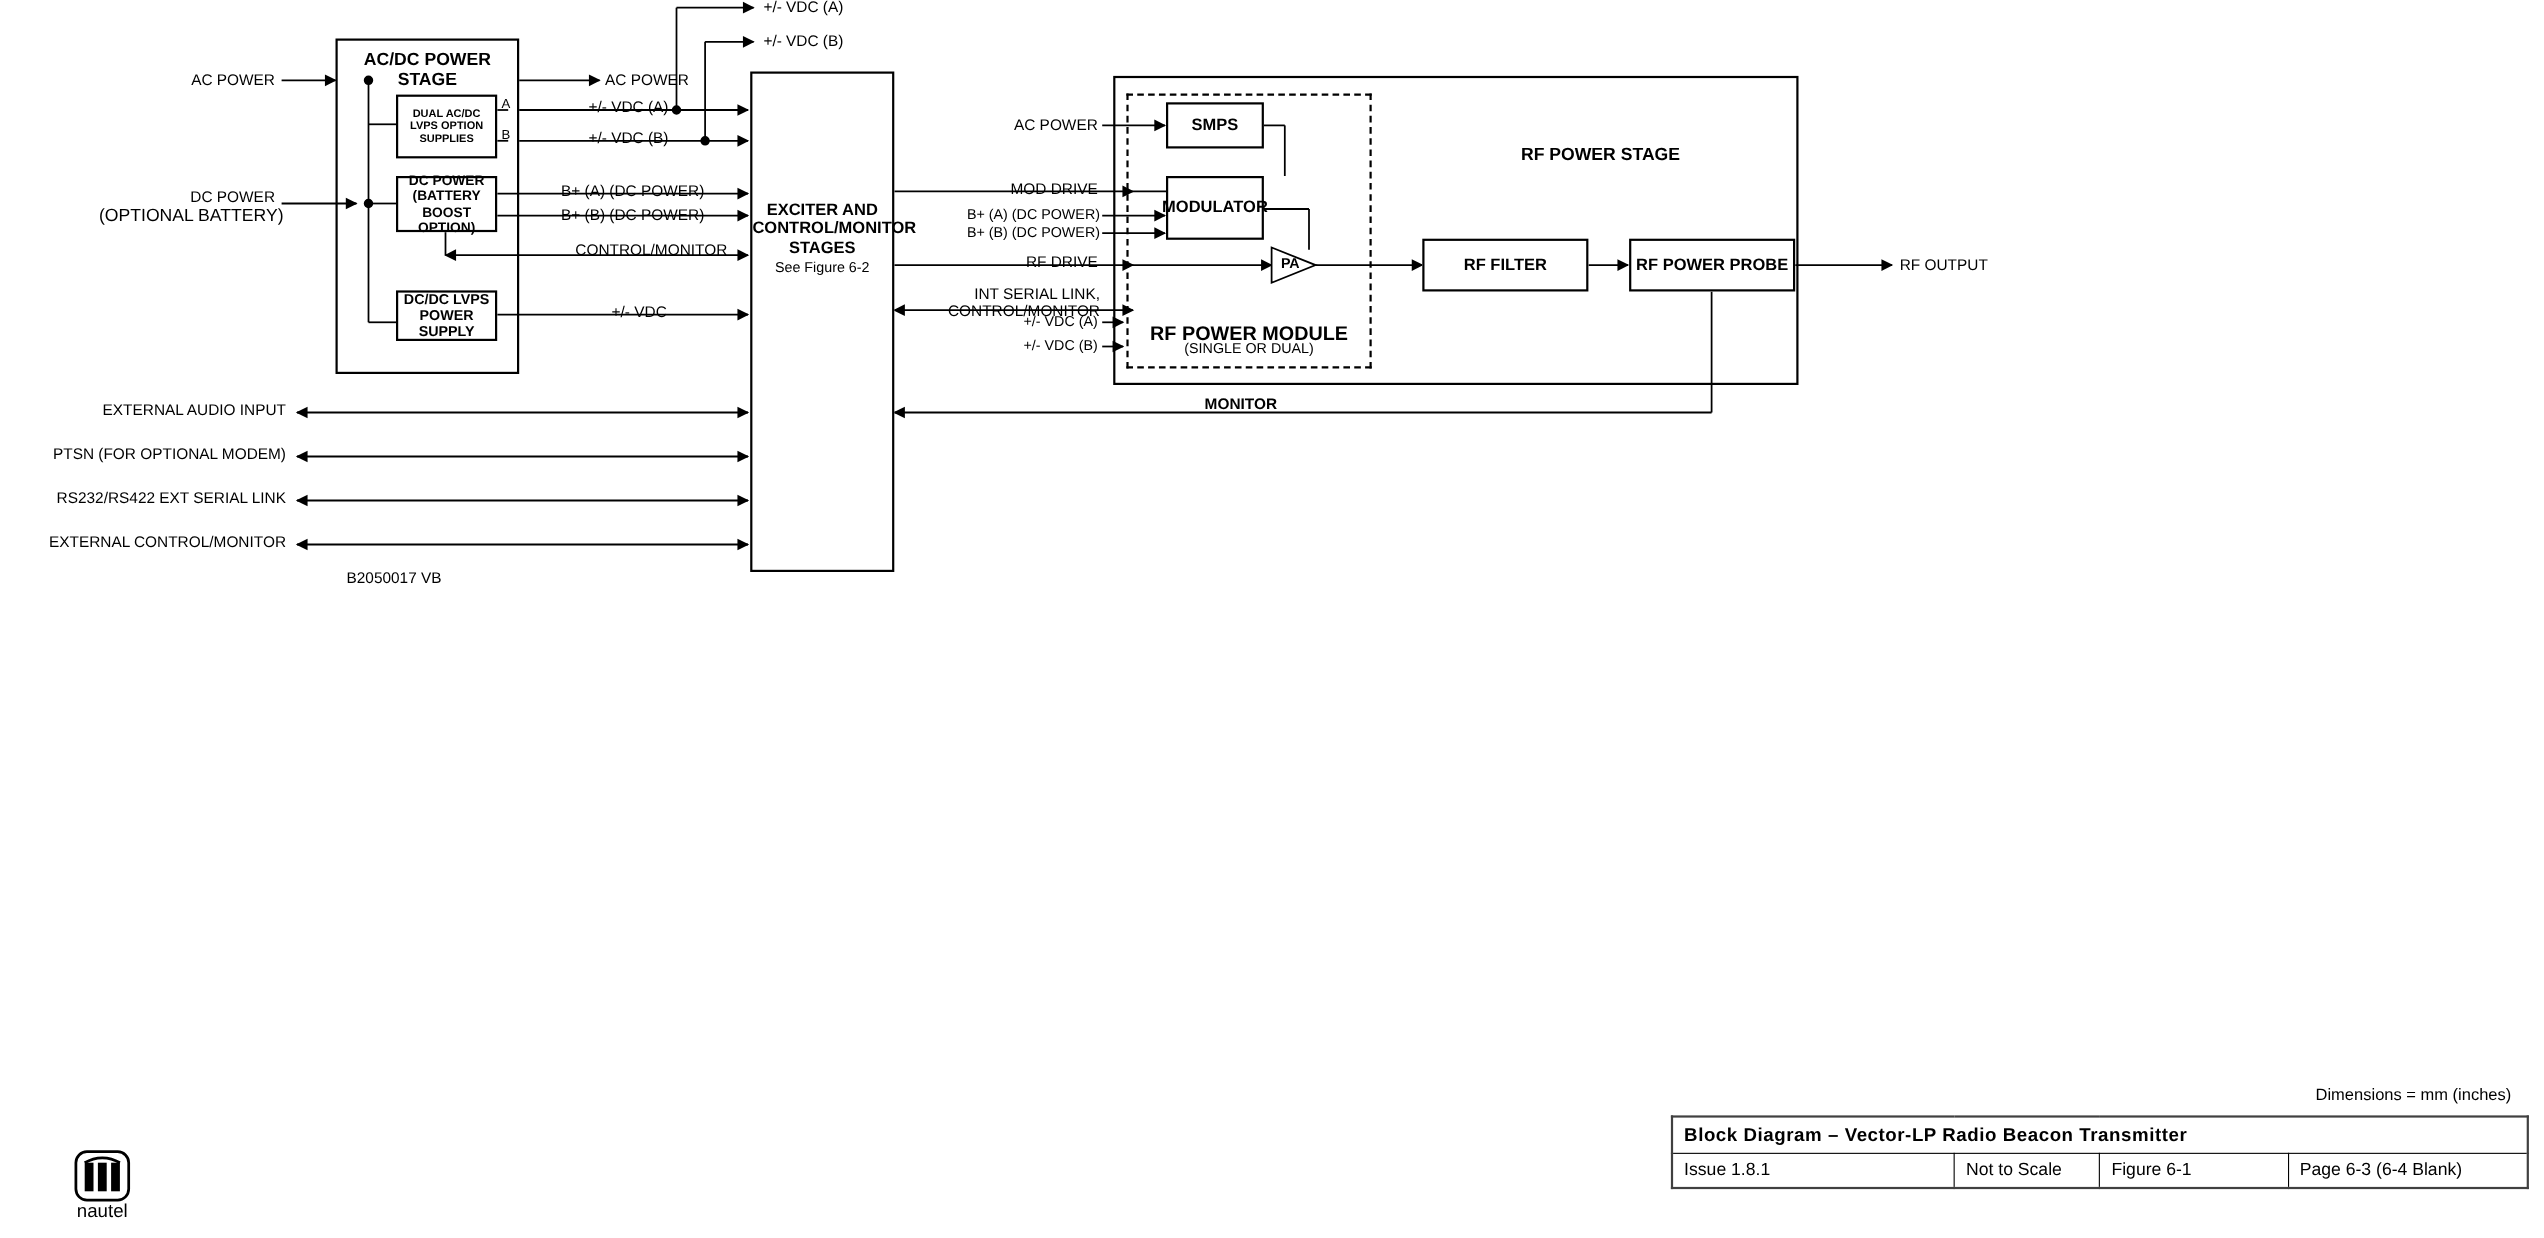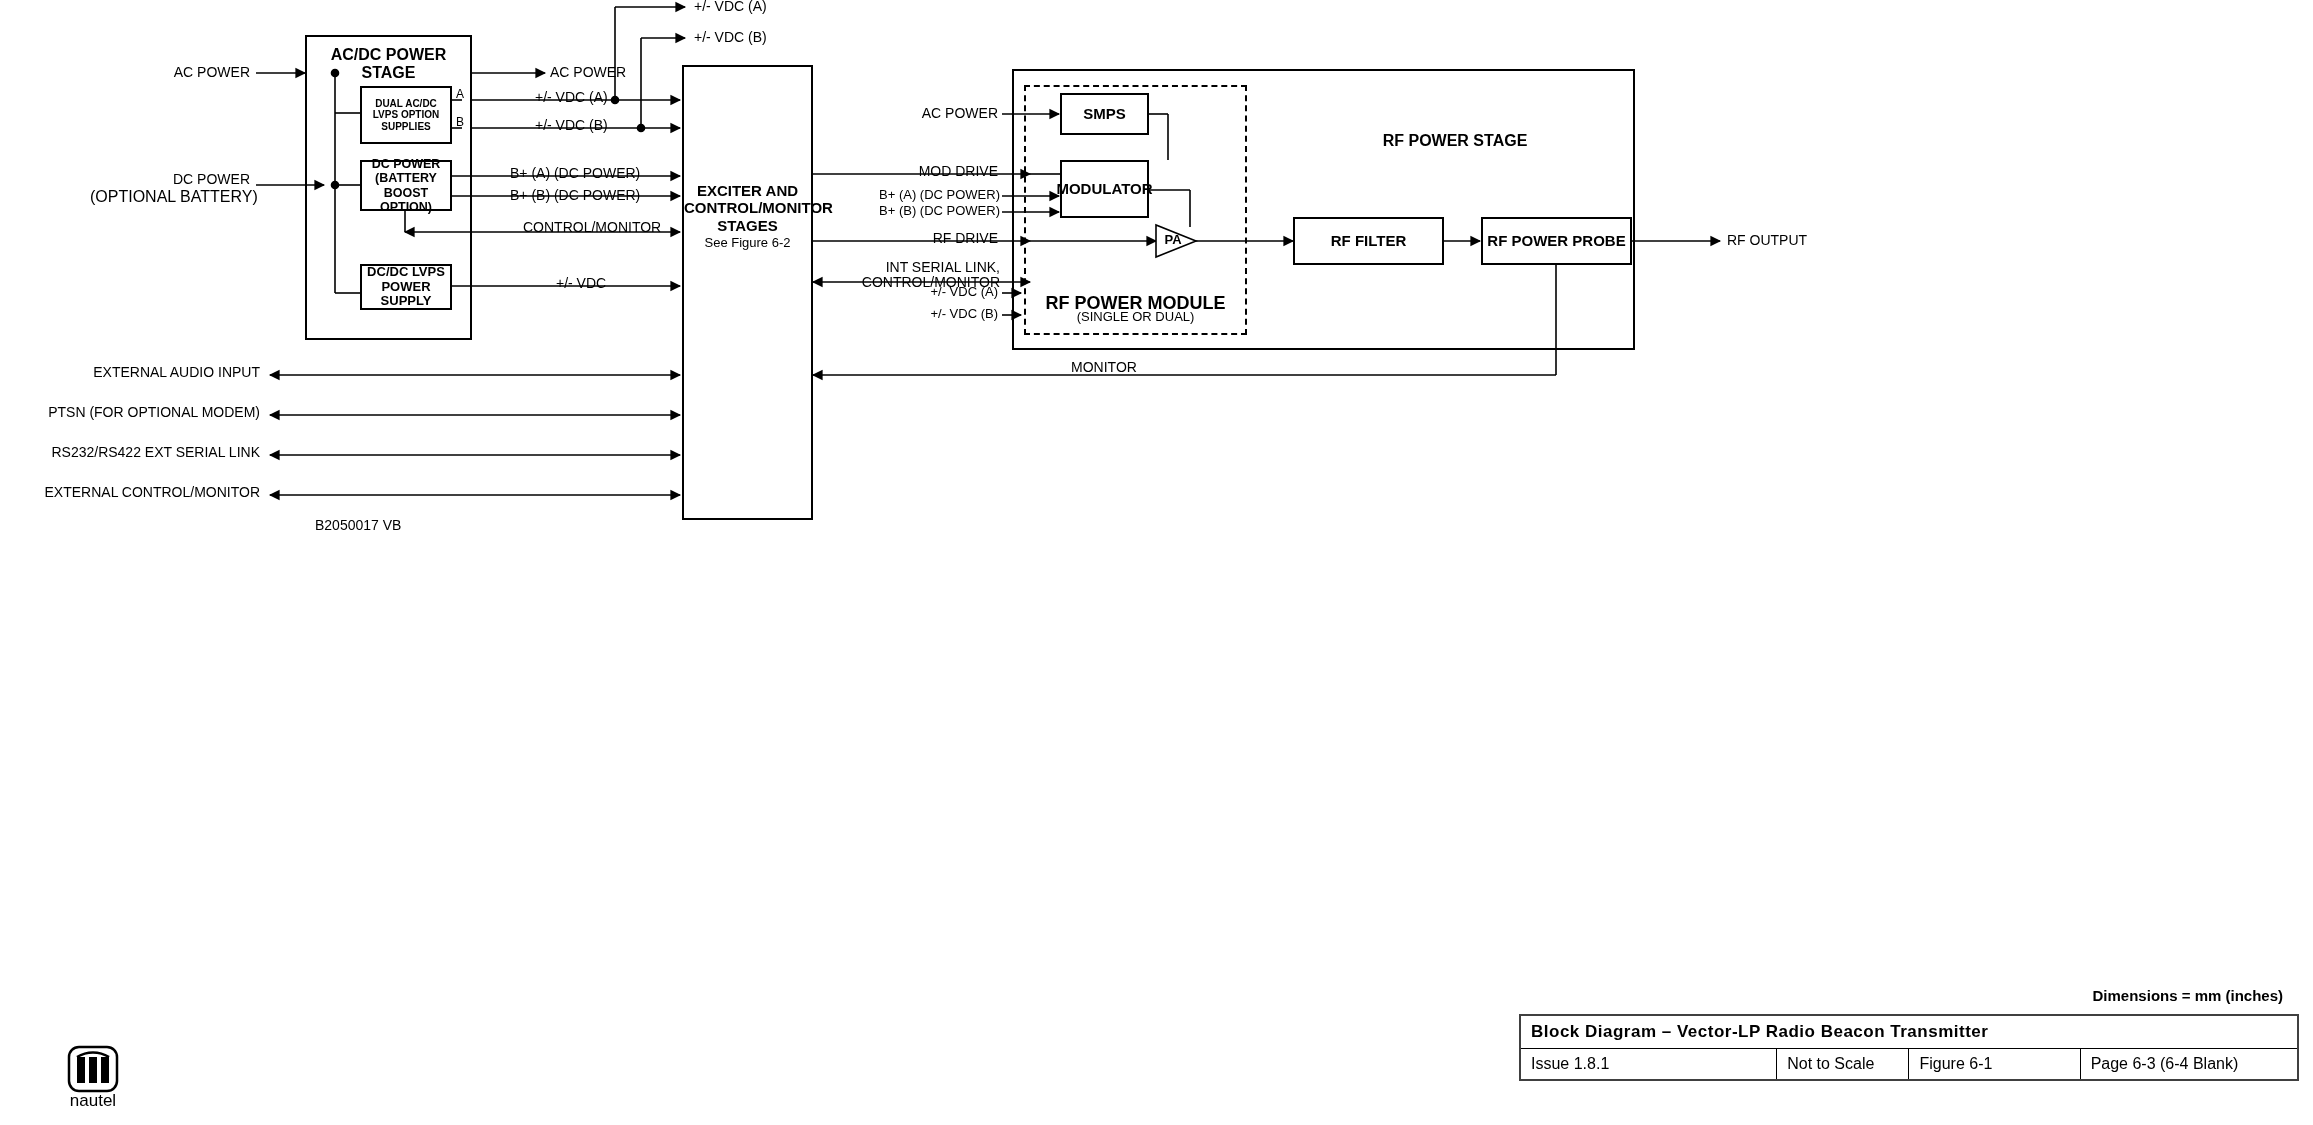--- a/index.html
+++ b/index.html
@@ -254,25 +254,25 @@
 <div class="label right" style="left:848px; top:231px; width:150px;">RF DRIVE</div>
 <div class="label right" style="left:800px; top:260px; width:200px;">INT SERIAL LINK,</div>
 <div class="label right" style="left:800px; top:275px; width:200px;">CONTROL/MONITOR</div>
 
 <div class="label right" style="left:870px; top:106px; width:128px;">AC POWER</div>
 <div class="label right" style="left:845px; top:188px; width:155px; font-size:13px;">B+ (A) (DC POWER)</div>
 <div class="label right" style="left:845px; top:204px; width:155px; font-size:13px;">B+ (B) (DC POWER)</div>
 <div class="label right" style="left:870px; top:285px; width:128px; font-size:13px;">+/- VDC (A)</div>
 <div class="label right" style="left:870px; top:307px; width:128px; font-size:13px;">+/- VDC (B)</div>
 
-<div class="label center" style="left:1044px; top:360px; width:120px;">MONITOR</div>
+<div class="label center" style="left:1068px; top:360px; width:120px;font-weight:bold;">MONITOR</div>
 
 <div class="label" style="left:1727px; top:233px;">RF OUTPUT</div>
 
-<div class="label right" style="right:30px; top:988px; font-size:15px;font-weight:bold;">Dimensions = mm (inches)</div>
+<div class="label right" style="right:30px; top:988px; font-size:15px;">Dimensions = mm (inches)</div>
 
 <table class="titleblock" style="right:14px; top:1014px; border-collapse:collapse; width:780px;">
   <tbody>
       <tr>
         <td colspan="4" class="hdr">Block Diagram – Vector-LP Radio Beacon Transmitter</td>
       </tr>
   <tr>
     <td style="width:33%;">Issue 1.8.1</td>
     <td style="width:17%;">Not to Scale</td>
     <td style="width:22%;">Figure 6-1</td>

